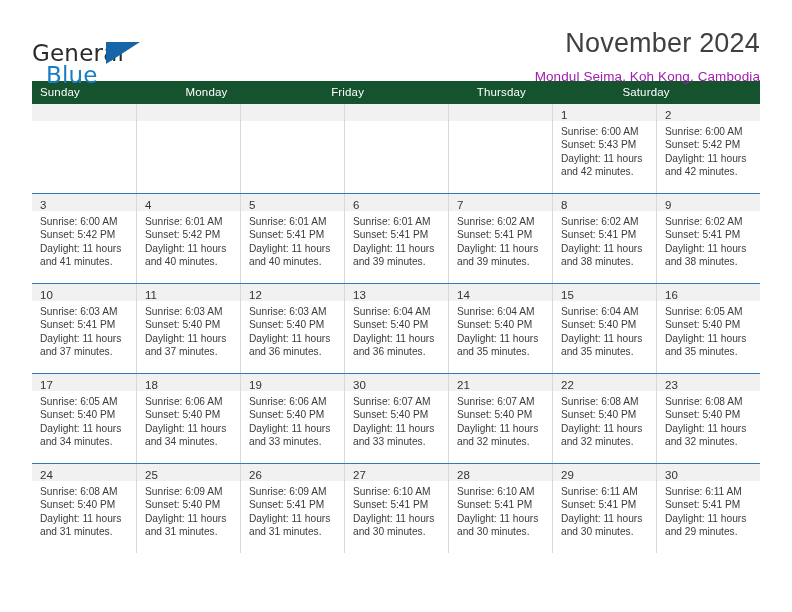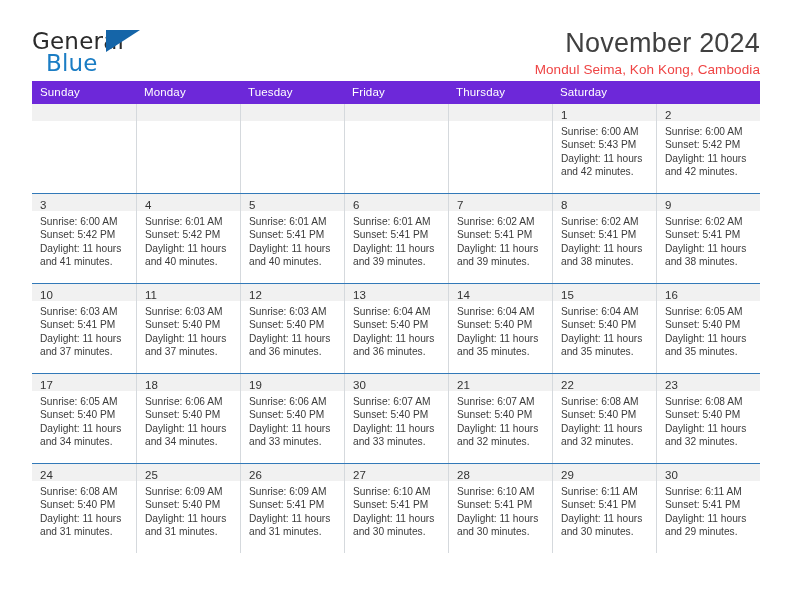--- a/index.html
+++ b/index.html
@@ -29,20 +29,21 @@
     justify-content: space-between;
     padding-top: 26px;
     height: 72px;
     box-sizing: border-box;
   }
   .logo {
     position: relative;
     width: 120px;
     height: 52px;
     user-select: none;
+    margin-top: 12px;
   }
   .logo-general {
     position: absolute;
     left: 0;
     top: 2px;
     font-size: 23px;
     letter-spacing: .2px;
     color: #2b2b2b;
     font-family: "DejaVu Sans", sans-serif;
     font-weight: 400;
@@ -75,34 +76,35 @@
     font-size: 27px;
     font-weight: 400;
     color: #404040;
     line-height: 34px;
     letter-spacing: .2px;
     font-family: "Liberation Sans", sans-serif;
   }
   .cal-subtitle {
     font-size: 13.5px;
     font-weight: 400;
-    color: #ef4444;
+    color: #a21caf;
     line-height: 20px;
+    margin-top: 7px;
     letter-spacing: .1px;
   }
 
   
   .calendar {
     margin-top: 9px;
     width: 728px;
   }
   .weekday-row {
     display: grid;
-    grid-template-columns: repeat(7, 1fr);
-    background: #6d28d9;
+    grid-template-columns: repeat(5, 1fr);
+    background: #14532d;
   }
   .weekday {
     color: #ffffff;
     font-size: 11.5px;
     line-height: 19px;
     padding: 2px 0 2px 8px;
     letter-spacing: .15px;
     white-space: nowrap;
   }
 
@@ -163,21 +165,20 @@
       <div class="cal-title">November 2024</div>
       <div class="cal-subtitle">Mondul Seima, Koh Kong, Cambodia</div>
     </div>
 
   </div>
 
   <div class="calendar">
     <div class="weekday-row" id="weekday-row">
         <div class="weekday">Sunday</div>
         <div class="weekday">Monday</div>
-        <div class="weekday">Tuesday</div>
         <div class="weekday">Friday</div>
         <div class="weekday">Thursday</div>
         <div class="weekday">Saturday</div>
       </div>
     <div id="weeks-container">
         <div class="week-row first">
           <div class="day-cell col0 empty">
             <div class="day-num-band"><span class="day-num"></span></div>
             <div class="day-body"></div>
           </div>

